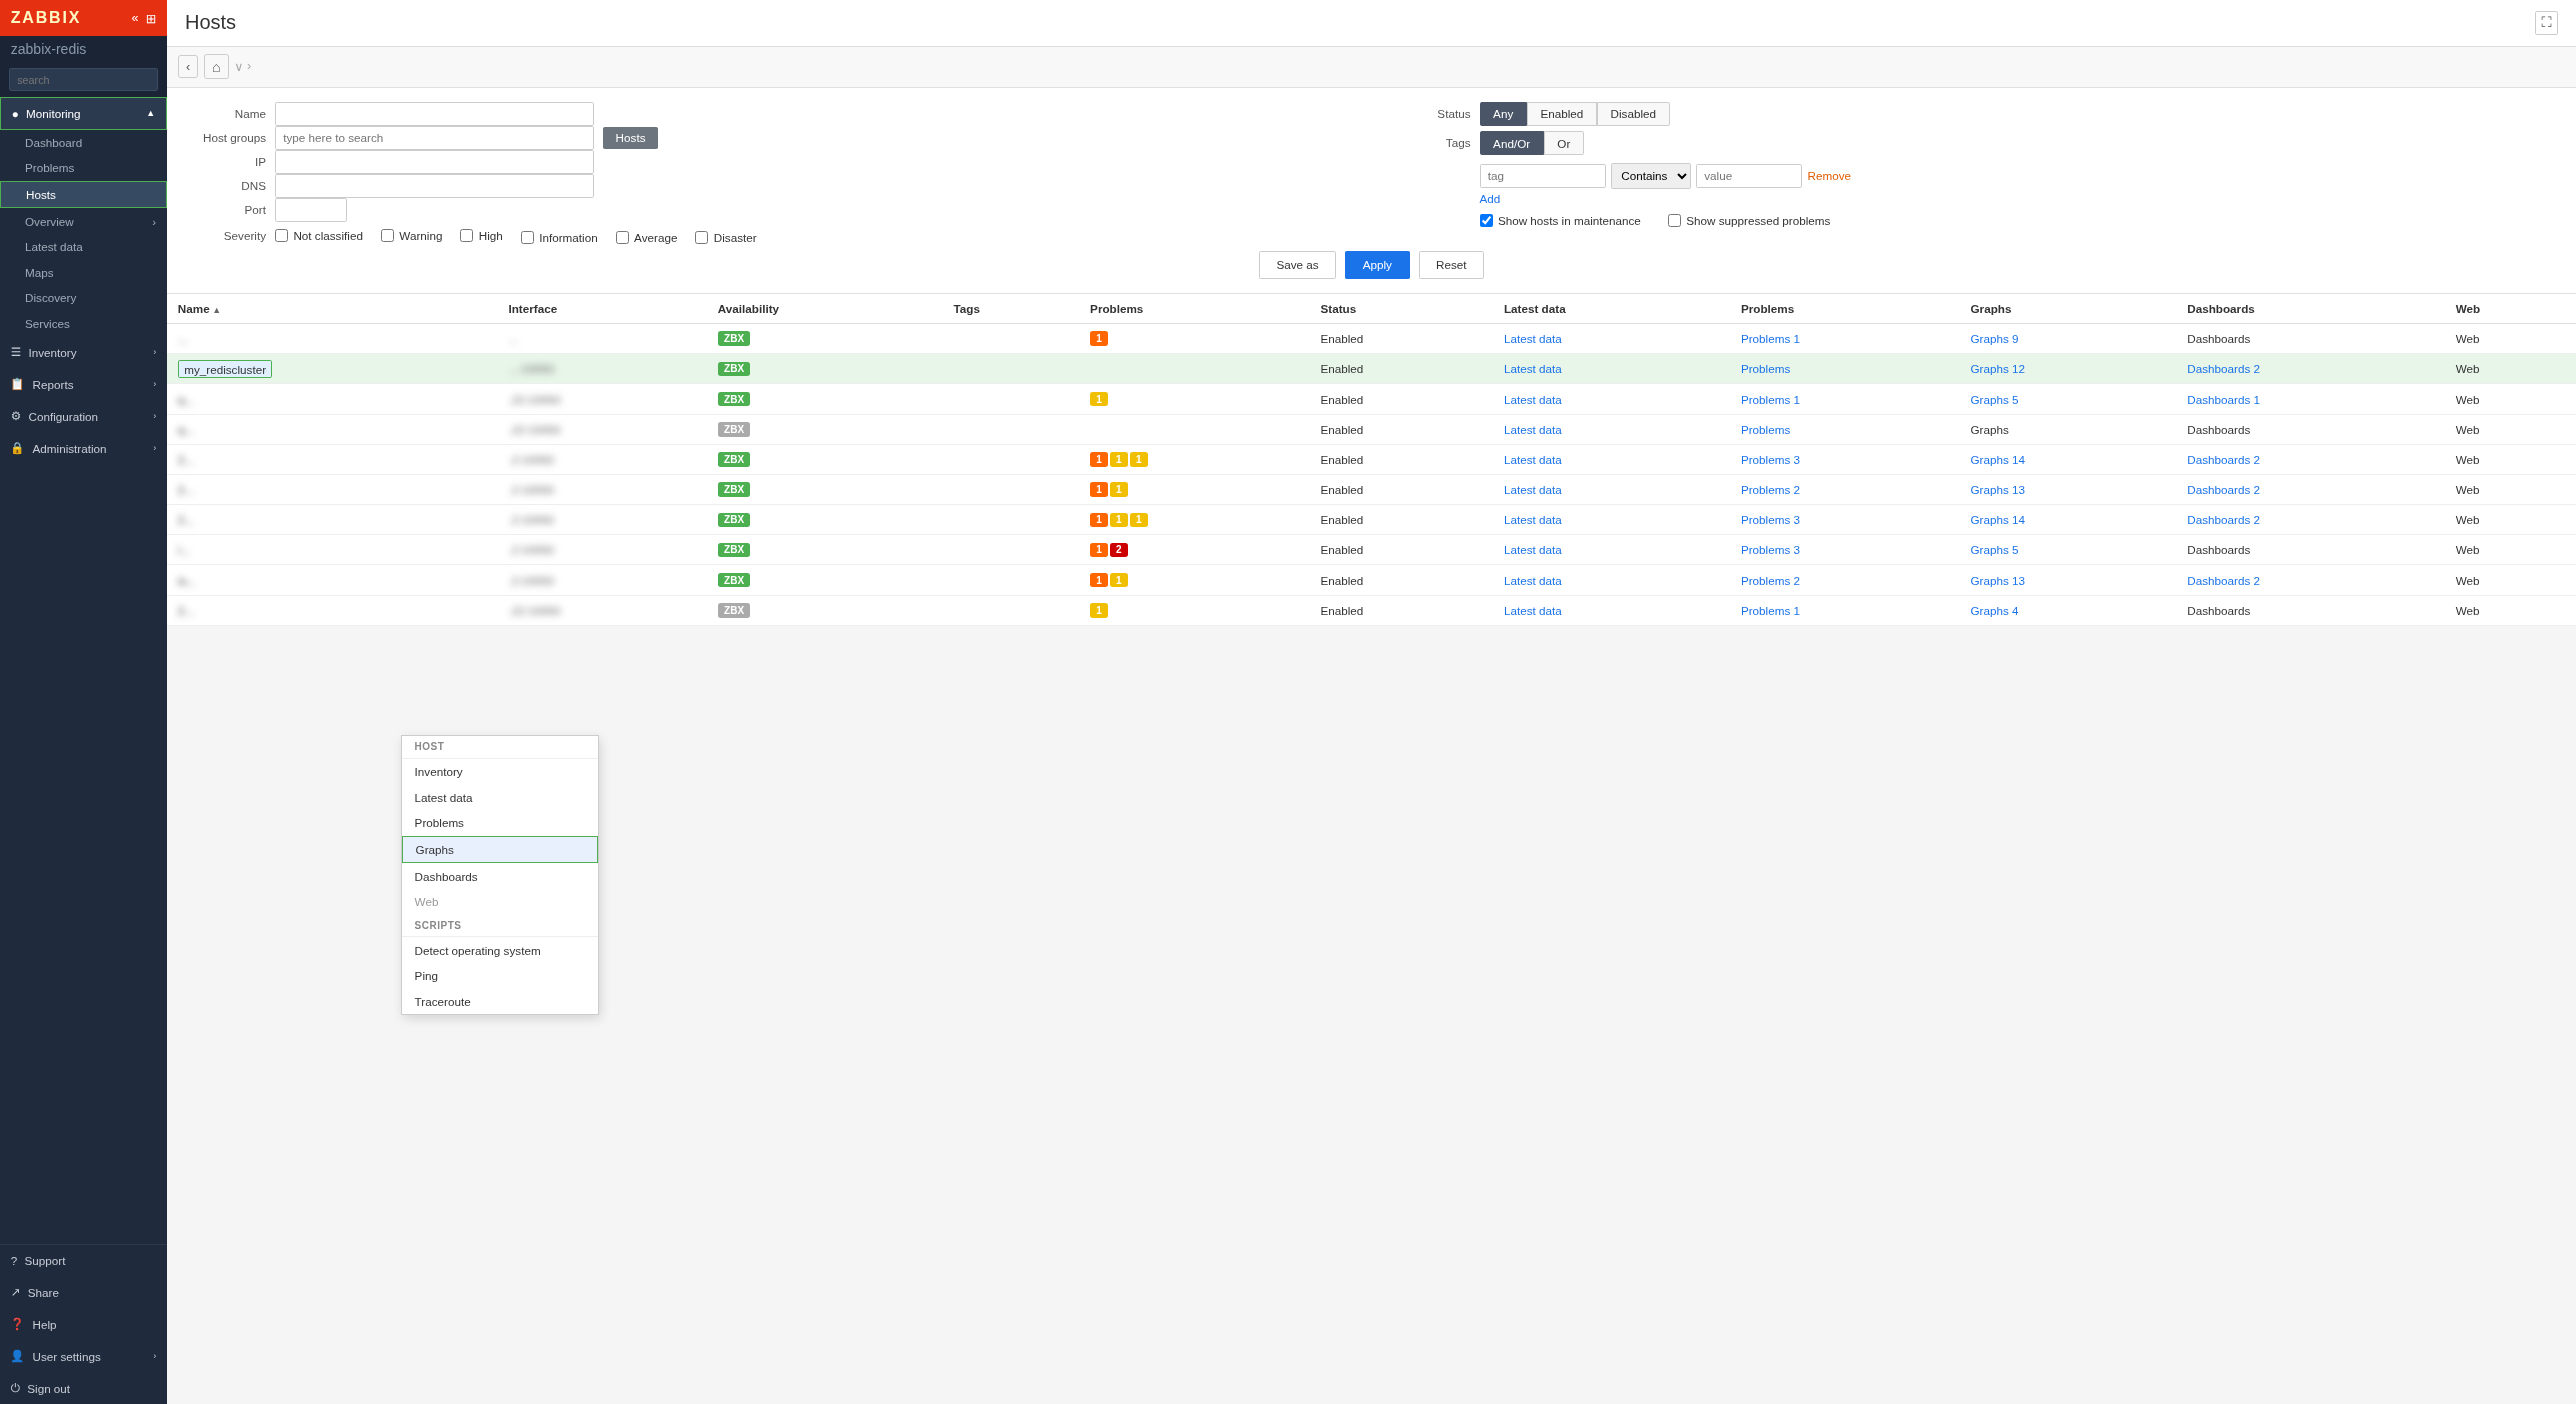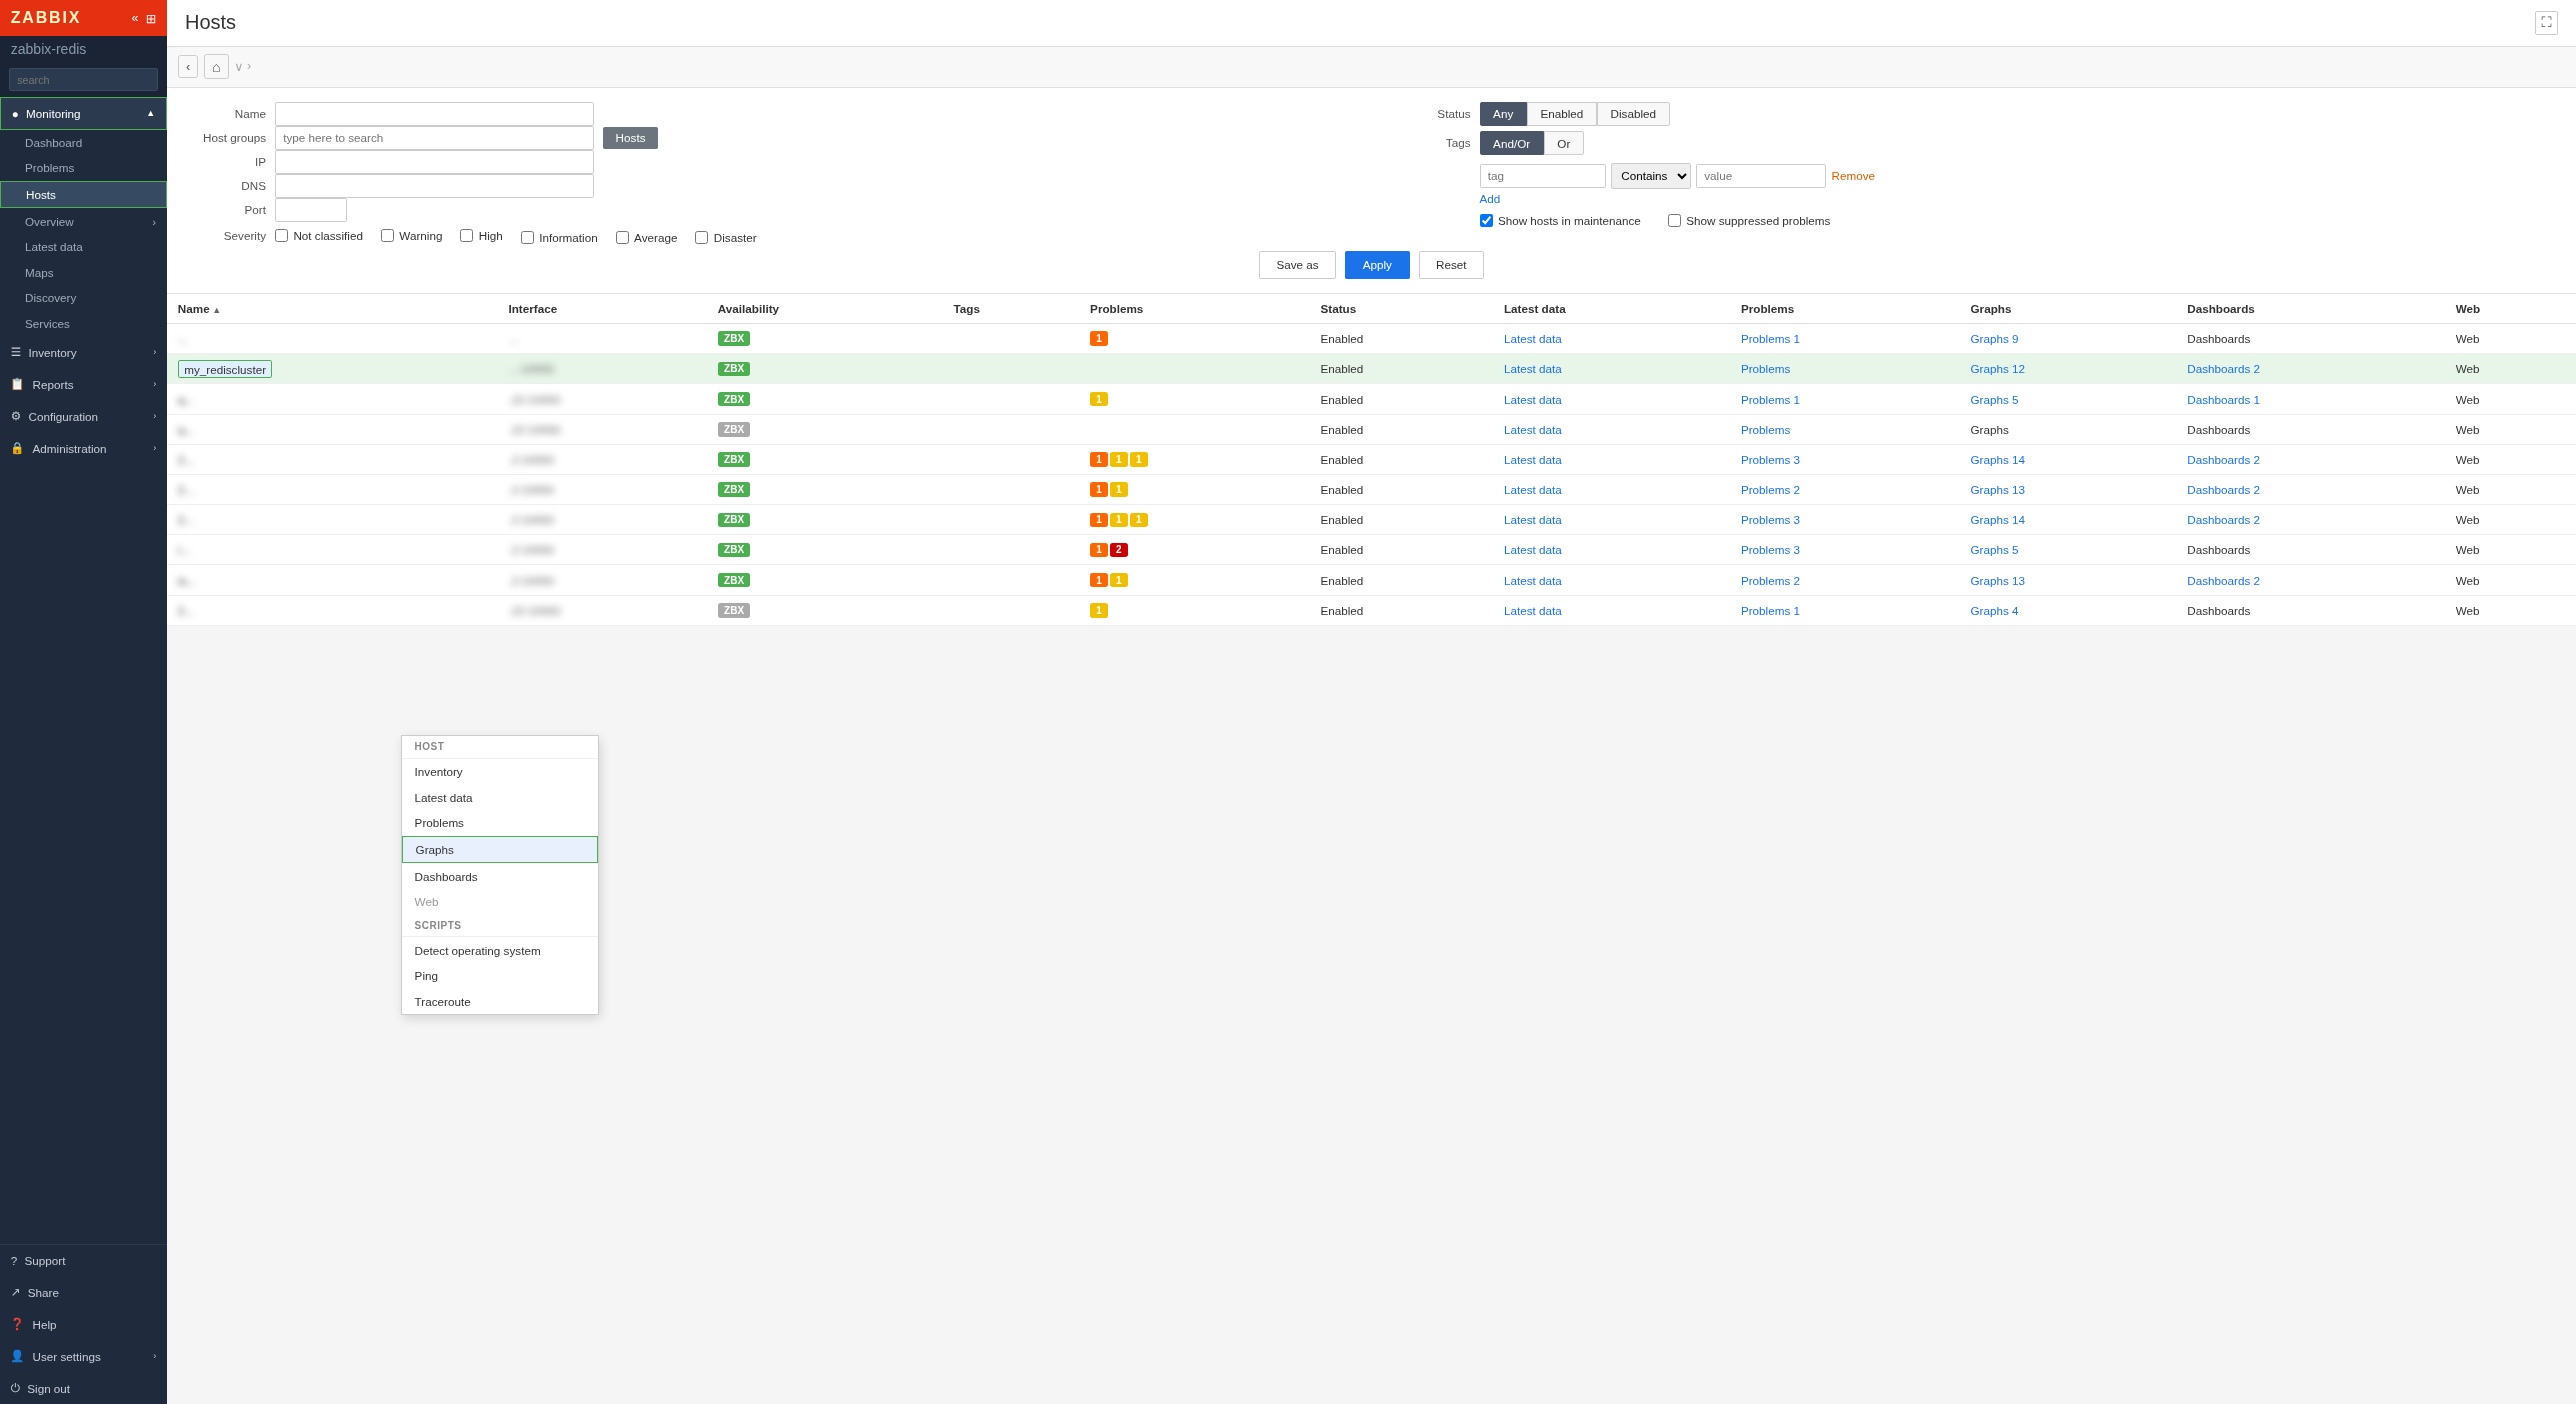--- a/index.html
+++ b/index.html
@@ -208,21 +208,21 @@
     }
     .btn-group button:first-child { border-radius: 1.8px 0 0 1.8px; }
     .btn-group button:last-child { border-radius: 0 1.8px 1.8px 0; }
     .tag-input-row {
       display: flex;
       align-items: center;
       gap: 5.4px;
     }
     .tag-input { width: 126px; }
     .tag-select { padding: 4.5px 5.4px; border: 0.9px solid #ccc; border-radius: 1.8px; font-size: 11.7px; }
-    .tag-value { width: 130px; }
+    .tag-value { width: 106px; }
     .remove-link { color: #e05c00; cursor: pointer; font-size: 11.7px; }
     .add-link { color: #1a73e8; cursor: pointer; font-size: 11.7px; margin-top: 3.6px; display: inline-block; }
     .checkbox-group { display: flex; align-items: center; gap: 5.4px; font-size: 11.7px; color: #333; }
     .severity-row {
       display: flex;
       align-items: center;
       gap: 18px;
       flex-wrap: wrap;
     }
     .filter-buttons {

